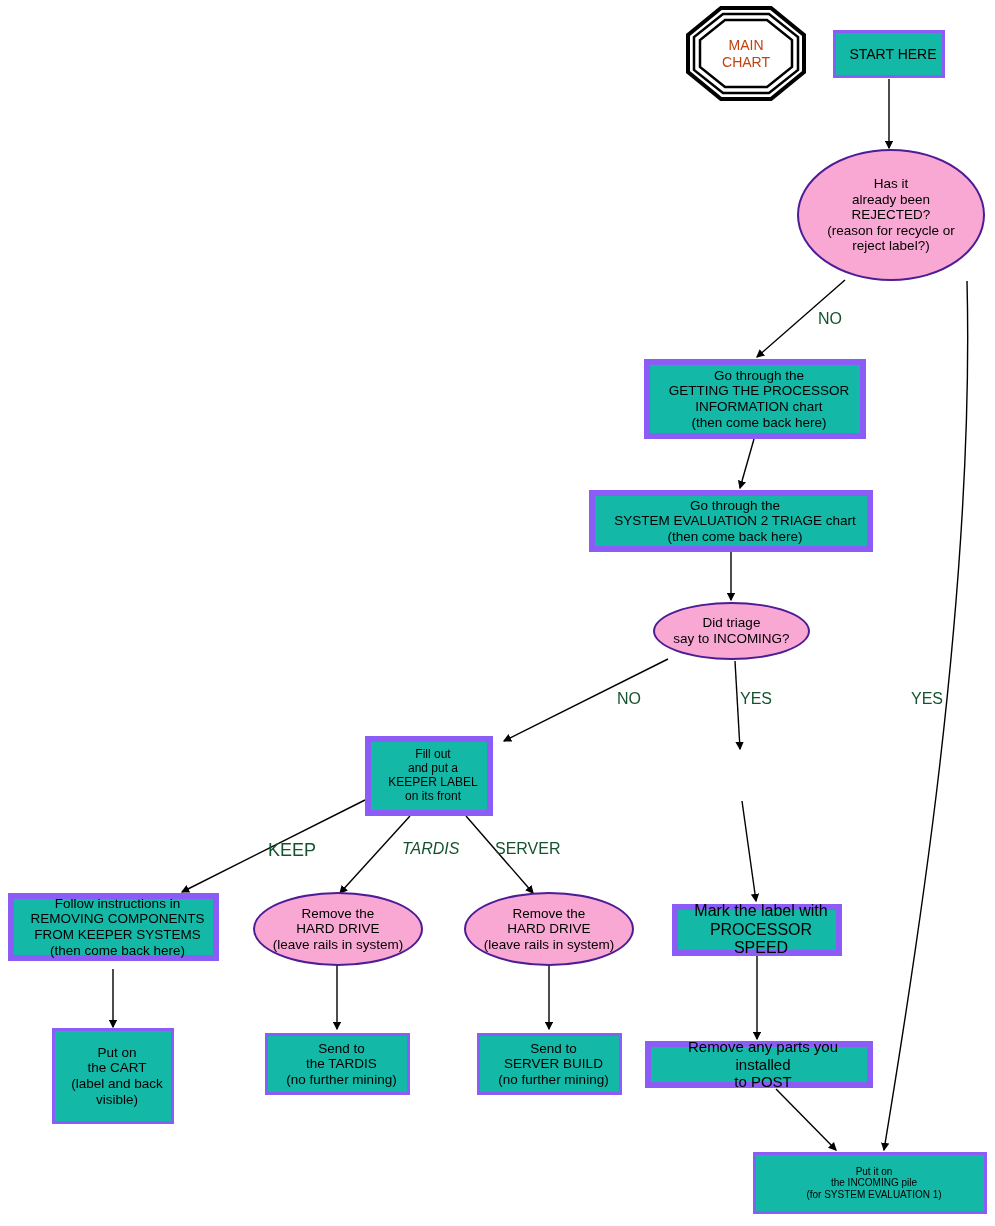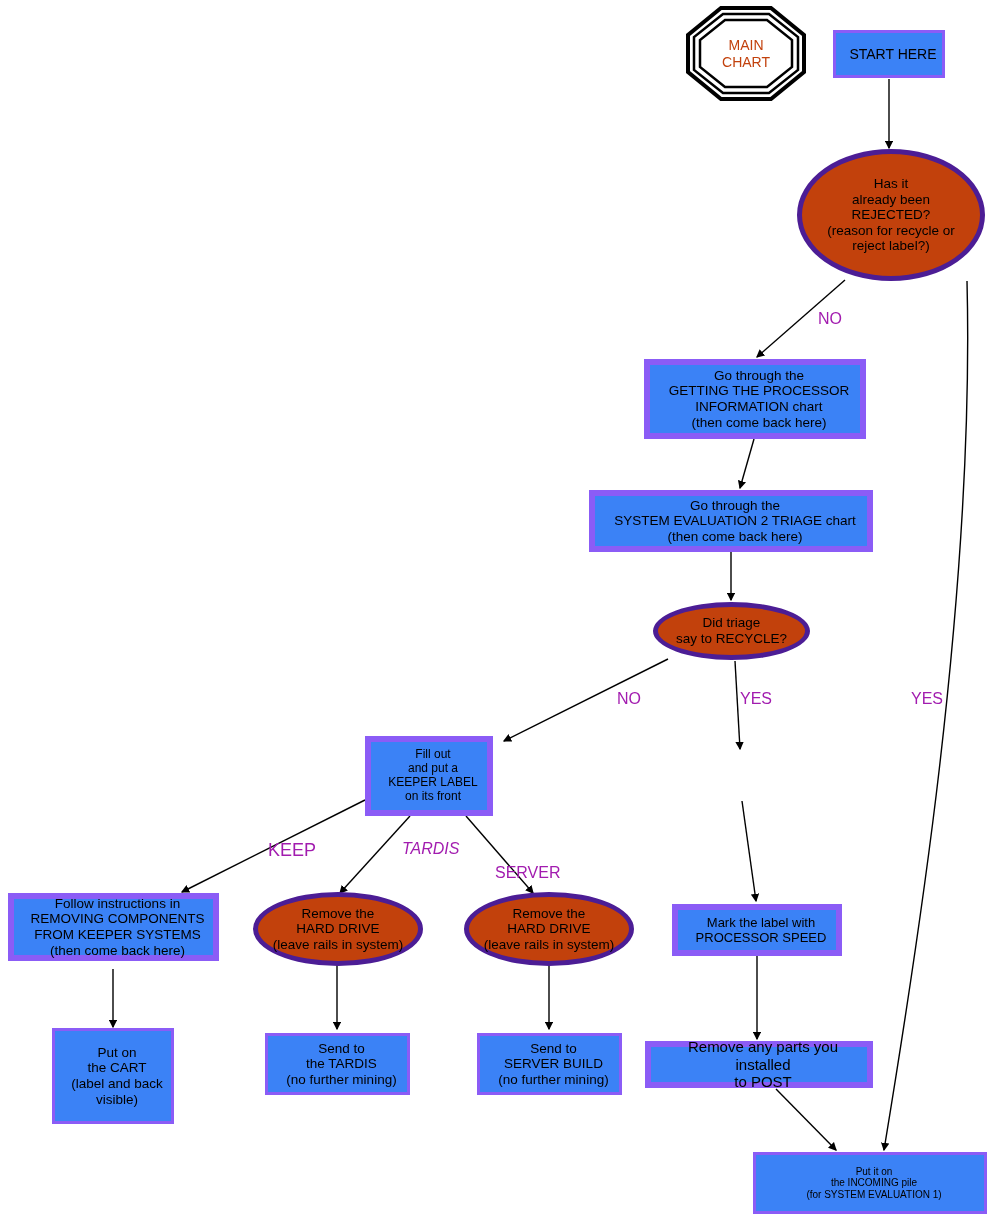--- a/index.html
+++ b/index.html
@@ -29,34 +29,34 @@
     display: flex;
     align-items: center;
     justify-content: center;
     text-align: center;
     color: #000000;
     line-height: 1.16;
     white-space: pre-line;
   }
   .node-box {
     border: 6px solid #8b5cf6;
-    background: #3b82f6;
+    background: #14b8a6;
     padding-left: 8px;
   }
   .node-box.thick {
     border-width: 3px;
   }
   .node-ellipse {
-    border: 5px solid #4c1d95;
+    border: 2px solid #4c1d95;
     border-radius: 50%;
-    background: #c2410c;
+    background: #f9a8d4;
   }
   .edge-label {
     position: absolute;
-    color: #a21caf;
+    color: #14532d;
     white-space: nowrap;
   }
   .octagon-wrap {
     position: absolute;
     display: flex;
     align-items: center;
     justify-content: center;
   }
   .octagon-wrap svg {
     position: absolute;
@@ -123,42 +123,42 @@
   <div class="node node-box" style="left:644px; top:359px; width:222px; height:80px; font-size:13.5px;">Go through the
 GETTING THE PROCESSOR
 INFORMATION chart
 (then come back here)</div>
 
   <div class="node node-box" style="left:589px; top:490px; width:284px; height:62px; font-size:13.5px;">Go through the
 SYSTEM EVALUATION 2 TRIAGE chart
 (then come back here)</div>
 
   <div class="node node-ellipse" style="left:653px; top:602px; width:157px; height:58px; font-size:13.5px;">Did triage
-say to RECYCLE?</div>
+say to INCOMING?</div>
 
   <div class="node node-box" style="left:365px; top:736px; width:128px; height:80px; font-size:12px;">Fill out
 and put a
 KEEPER LABEL
 on its front</div>
 
 
   <div class="node node-box" style="left:8px; top:893px; width:211px; height:68px; font-size:13.5px;">Follow instructions in
 REMOVING COMPONENTS
 FROM KEEPER SYSTEMS
 (then come back here)</div>
 
   <div class="node node-ellipse" style="left:253px; top:892px; width:170px; height:74px; font-size:13.5px;">Remove the
 HARD DRIVE
 (leave rails in system)</div>
 
   <div class="node node-ellipse" style="left:464px; top:892px; width:170px; height:74px; font-size:13.5px;">Remove the
 HARD DRIVE
 (leave rails in system)</div>
 
-  <div class="node node-box" style="left:672px; top:904px; width:170px; height:52px; font-size:13px;">Mark the label with
+  <div class="node node-box" style="left:672px; top:904px; width:170px; height:52px; font-size:16px;">Mark the label with
 PROCESSOR SPEED</div>
 
   <div class="node node-box thick" style="left:52px; top:1028px; width:122px; height:96px; font-size:13.5px;">Put on
 the CART
 (label and back
 visible)</div>
 
   <div class="node node-box thick" style="left:265px; top:1033px; width:145px; height:62px; font-size:13.5px;">Send to
 the TARDIS
 (no further mining)</div>
@@ -179,15 +179,15 @@
   <div class="edge-label" style="left:911px; top:690px; font-size:16px;">YES</div>
 
   <div class="edge-label" style="left:617px; top:690px; font-size:16px;">NO</div>
 
   <div class="edge-label" style="left:740px; top:690px; font-size:16px;">YES</div>
 
   <div class="edge-label" style="left:268px; top:840px; font-size:18px;">KEEP</div>
 
   <div class="edge-label" style="left:402px; top:840px; font-size:16px;font-style:italic;">TARDIS</div>
 
-  <div class="edge-label" style="left:495px; top:840px; font-size:16px;margin-top:24px;">SERVER</div>
+  <div class="edge-label" style="left:495px; top:840px; font-size:16px;">SERVER</div>
 
 </div>
 
 </body></html>

